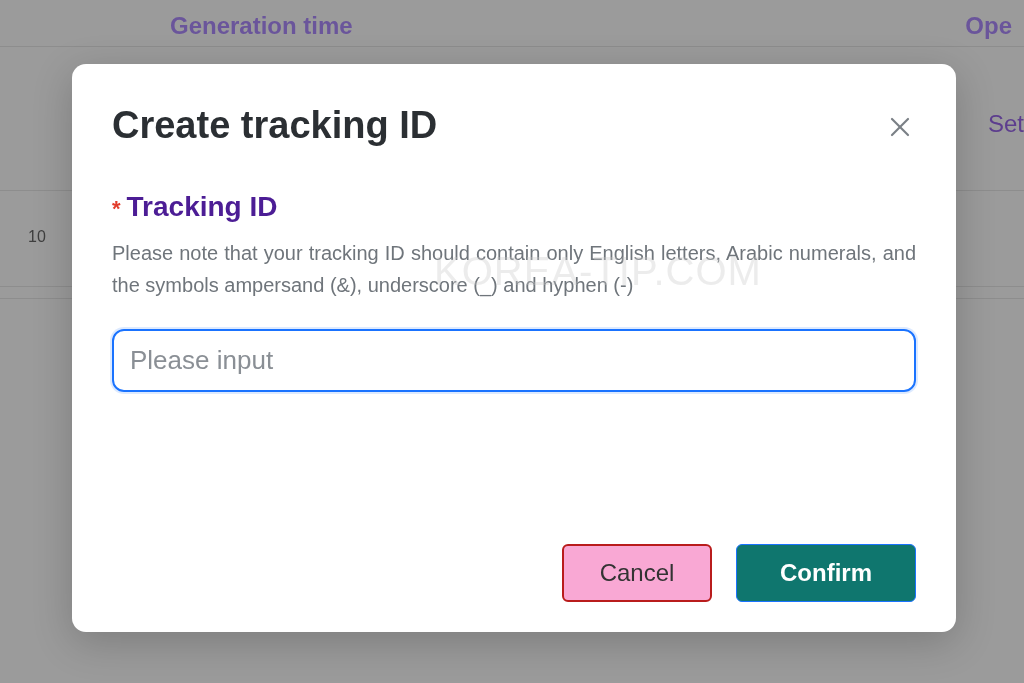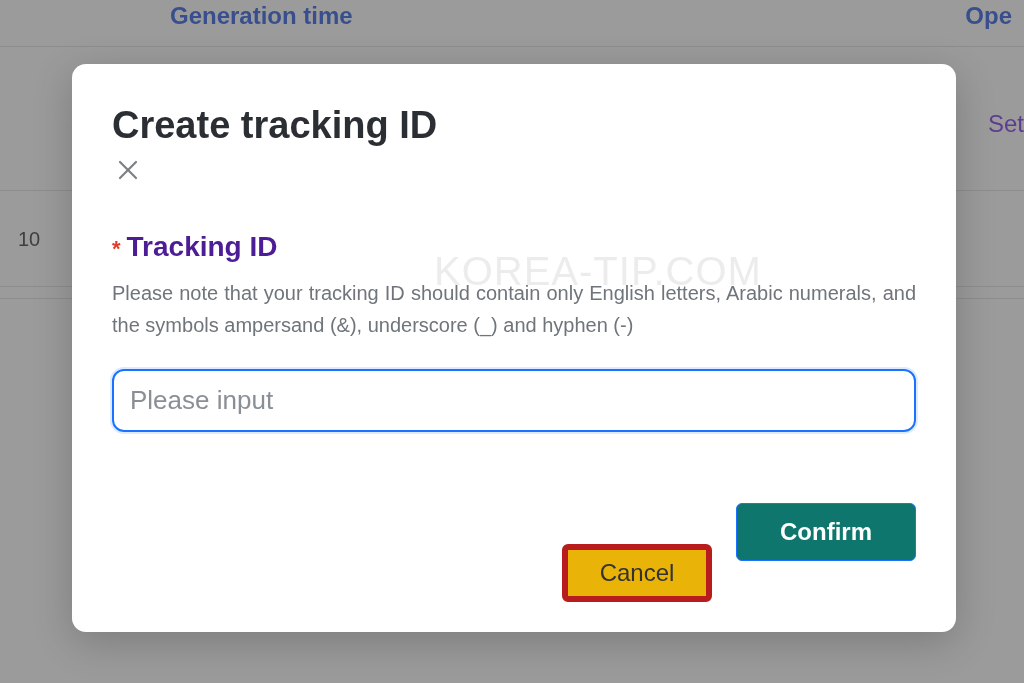--- a/index.html
+++ b/index.html
@@ -2,30 +2,30 @@
 <html><head>
   <meta charset="utf-8">
   <style>
     * { box-sizing: border-box; margin: 0; padding: 0; }
     html, body { width: 1024px; height: 683px; overflow: hidden; font-family: -apple-system, BlinkMacSystemFont, "Segoe UI", Arial, sans-serif; }
     .bg {
       position: absolute; inset: 0;
       background: #f7f7f7;
     }
     .bg-header {
-      position: absolute; top: 0; left: 0; right: 0; height: 40px;
-      color: #1d4ed8; font-weight: 700; font-size: 24px;
+      position: absolute; top: 10px; left: 0; right: 0; height: 40px;
+      color: #8b5cf6; font-weight: 700; font-size: 24px;
       display: flex; align-items: center;
     }
     .bg-header .gen-time { position: absolute; left: 170px; top: 2px; }
     .bg-header .ope { position: absolute; right: 0; top: 2px; padding-right: 12px; }
     .bg-line1 { position: absolute; left: 0; right: 0; top: 46px; height: 1px; background: #d8d8d8; }
     .bg-line2 { position: absolute; left: 0; right: 0; top: 190px; height: 1px; background: #d8d8d8; }
     .bg-set { position: absolute; right: 0; top: 110px; color: #6d28d9; font-size: 24px; }
-    .bg-ten { position: absolute; left: 18px; top: 228px; color: #2a2a2a; font-size: 20px; text-align: center; }
+    .bg-ten { position: absolute; left: 28px; top: 228px; color: #2a2a2a; font-size: 16px; text-align: center; }
     .bg-line3 { position: absolute; left: 0; right: 0; top: 286px; height: 1px; background: #d8d8d8; }
     .bg-line4 { position: absolute; left: 0; right: 0; top: 298px; height: 1px; background: #d8d8d8; }
 
     .overlay {
       position: absolute; inset: 0;
       background: rgba(80,80,80,0.55);
     }
 
     .modal {
       position: absolute;
@@ -34,21 +34,20 @@
       min-height: 568px;
       background: #ffffff;
       border-radius: 14px;
       padding: 40px 40px 30px 40px;
       box-shadow: 0 10px 40px rgba(0,0,0,0.2);
       display: flex; flex-direction: column;
     }
     .modal-header {
       display: flex; align-items: flex-start; justify-content: space-between;
       margin-bottom: 44px;
-      flex-direction: column;
     }
     .modal-title {
       font-size: 38px; font-weight: 700; color: #2b2f33;
     }
     .close-btn {
       background: none; border: none; cursor: pointer;
       width: 32px; height: 32px; display: flex; align-items: center; justify-content: center;
       color: #7a7f85; margin-top: 8px;
     }
     .close-btn svg { width: 24px; height: 24px; }
@@ -93,21 +92,21 @@
     }
     .btn {
       min-width: 150px; height: 58px;
       border-radius: 6px;
       font-size: 24px;
       cursor: pointer;
       display: inline-flex; align-items: center; justify-content: center;
       padding: 0 28px;
     }
     .btn-secondary {
-      background: #eab308; color: #333; border: 6px solid #b91c1c; margin-top: 41px;
+      background: #f9a8d4; color: #333; border: 2px solid #b91c1c;
     }
     .btn-primary {
       background: #0f766e; color: #ffffff; border: 1px solid #1a73ff; font-weight: 600;
       min-width: 180px;
     }
   </style>
 </head>
 <body>
 
 <div class="bg">

